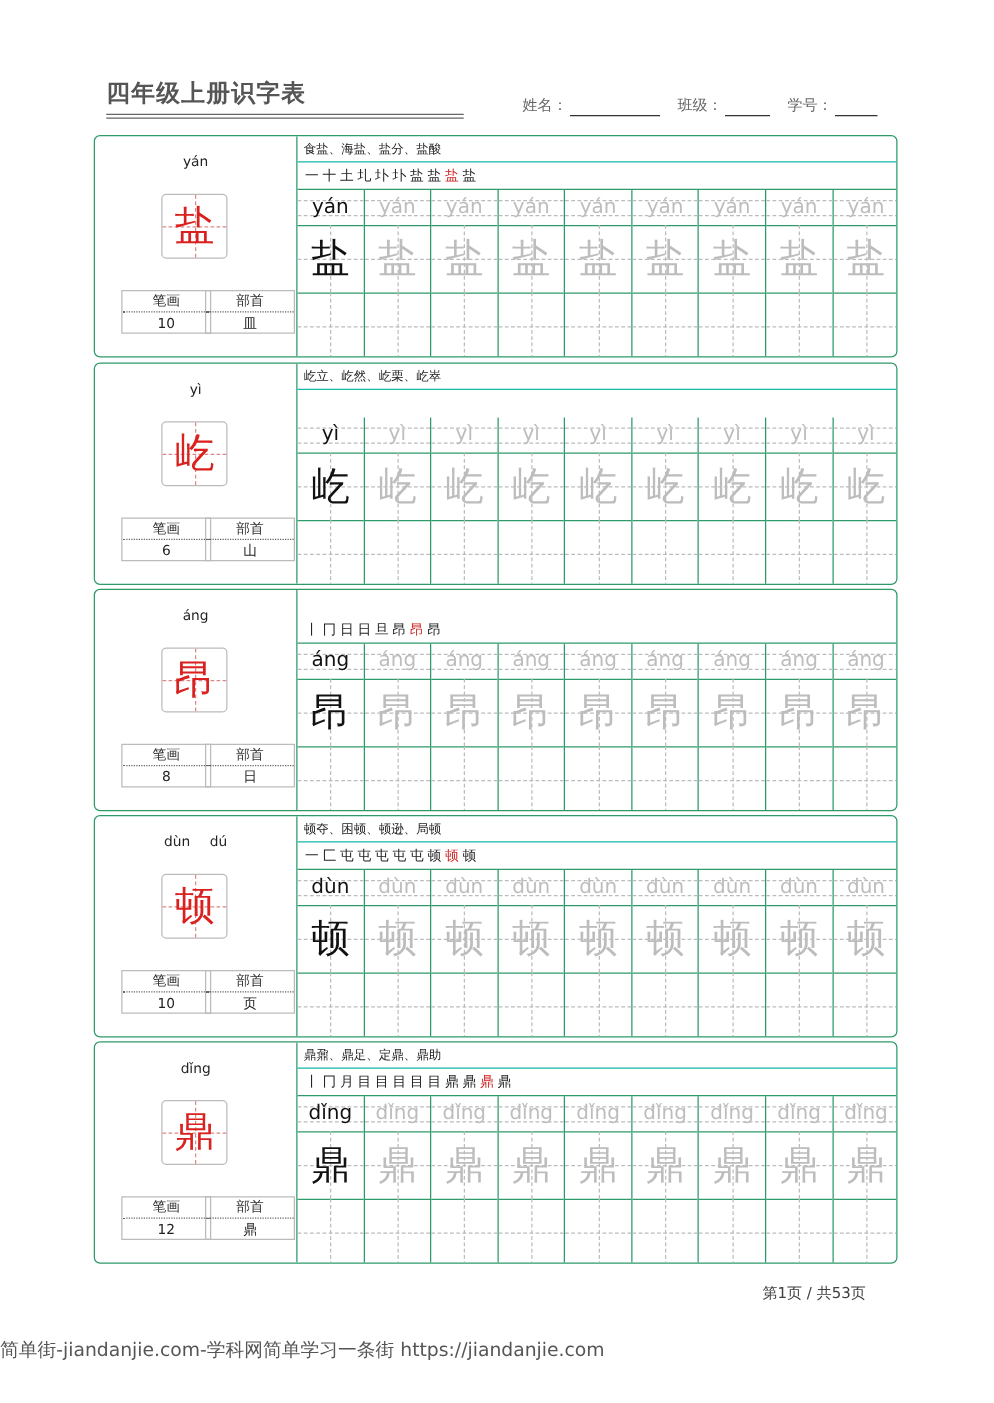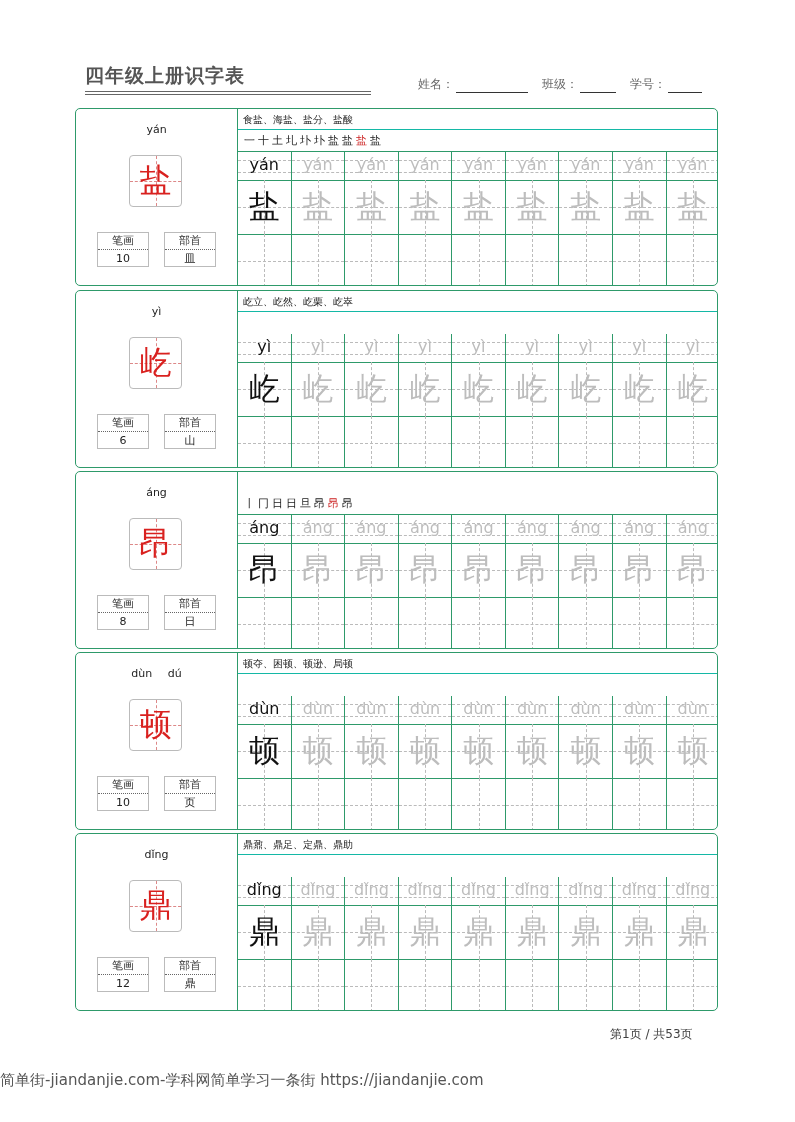--- a/index.html
+++ b/index.html
@@ -13,21 +13,21 @@
   .info .lbl { margin-right: 2px; }
   .info .blank { display: inline-block; border-bottom: 1px solid #333; height: 12px; margin-right: 14px; }
 
   .card { position: absolute; left: 75px; width: 643px; height: 178px; border: 1px solid #2e9a6a; border-radius: 5px; box-sizing: border-box; overflow: hidden; }
   .left { position: absolute; left: 0; top: 0; width: 161px; height: 100%; border-right: 1px solid #2e9a6a; }
   .pinyin-top { position: absolute; top: 14px; left: 0; width: 161px; text-align: center; font-size: 11px; color: #222; word-spacing: 12px; }
   .big-box { position: absolute; left: 53px; top: 46px; width: 53px; height: 52px; border: 1px solid #bbb; border-radius: 4px; box-sizing: border-box; }
   .big-box .h { position: absolute; left: 0; right: 0; top: 50%; border-top: 1px dashed #d88; }
   .big-box .v { position: absolute; top: 0; bottom: 0; left: 50%; border-left: 1px dashed #d88; }
   .big-box .ch { position: absolute; left: 0; top: 0; width: 100%; height: 100%; display: flex; align-items: center; justify-content: center; font-size: 32px; color: #d9211f; font-family: "DejaVu Serif", serif; }
-  .stat { position: absolute; top: 123px; width: 52px; height: 35px; border: 1px solid #bbb; border-radius: 0; box-sizing: border-box; font-size: 11px; text-align: center; }
+  .stat { position: absolute; top: 123px; width: 72px; height: 35px; border: 1px solid #bbb; border-radius: 0; box-sizing: border-box; font-size: 11px; text-align: center; }
   .stat .k { height: 16px; line-height: 16px; border-bottom: 1px dotted #666; color: #333; }
   .stat .v { height: 17px; line-height: 17px; color: #222; }
   .stat.s1 { left: 21px; }
   .stat.s2 { left: 88px; }
 
   .grid { position: absolute; left: 162px; top: 0; width: 481px; height: 100%; }
   .row-words { position: absolute; left: 0; top: 0; width: 100%; height: 21px; border-bottom: 1px solid #14b8a6; font-size: 10px; line-height: 21px; padding-left: 5px; box-sizing: border-box; color: #222; }
   .row-strokes { position: absolute; left: 0; top: 21px; width: 100%; height: 22px; border-bottom: 1px solid #2e9a6a; font-size: 11px; line-height: 22px; padding-left: 6px; box-sizing: border-box; color: #222; letter-spacing: 3px; white-space: nowrap; overflow: hidden; }
   .row-strokes .red { color: #c22; }
   .cols { position: absolute; left: 0; top: 43px; width: 100%; height: 135px; display: flex; }
@@ -472,20 +472,21 @@
           <div class="k">笔画</div>
           <div class="v">10</div>
         </div>
         <div class="stat s2">
           <div class="k">部首</div>
           <div class="v">页</div>
         </div>
       </div>
       <div class="grid">
         <div class="row-words">顿夺、困顿、顿逊、局顿</div>
+        <div class="row-strokes"><span class="">一</span><span class="">匚</span><span class="">屯</span><span class="">屯</span><span class="">屯</span><span class="">屯</span><span class="">屯</span><span class="">顿</span><span class="red">顿</span><span class="">顿</span></div>
         <div class="cols">
           <div class="col first">
         <div class="pcell"><div class="d1"></div><div class="d2"></div><span>dùn</span></div>
         <div class="ccell">
               <div class="h"></div>
               <div class="v"></div>
               <div class="ch">顿</div>
             </div>
         <div class="bcell">
               <div class="h"></div>
@@ -603,20 +604,21 @@
           <div class="k">笔画</div>
           <div class="v">12</div>
         </div>
         <div class="stat s2">
           <div class="k">部首</div>
           <div class="v">鼎</div>
         </div>
       </div>
       <div class="grid">
         <div class="row-words">鼎鼐、鼎足、定鼎、鼎助</div>
+        <div class="row-strokes"><span class="">丨</span><span class="">冂</span><span class="">月</span><span class="">目</span><span class="">目</span><span class="">目</span><span class="">目</span><span class="">目</span><span class="">鼎</span><span class="">鼎</span><span class="red">鼎</span><span class="">鼎</span></div>
         <div class="cols">
           <div class="col first">
         <div class="pcell"><div class="d1"></div><div class="d2"></div><span>dǐng</span></div>
         <div class="ccell">
               <div class="h"></div>
               <div class="v"></div>
               <div class="ch">鼎</div>
             </div>
         <div class="bcell">
               <div class="h"></div>

